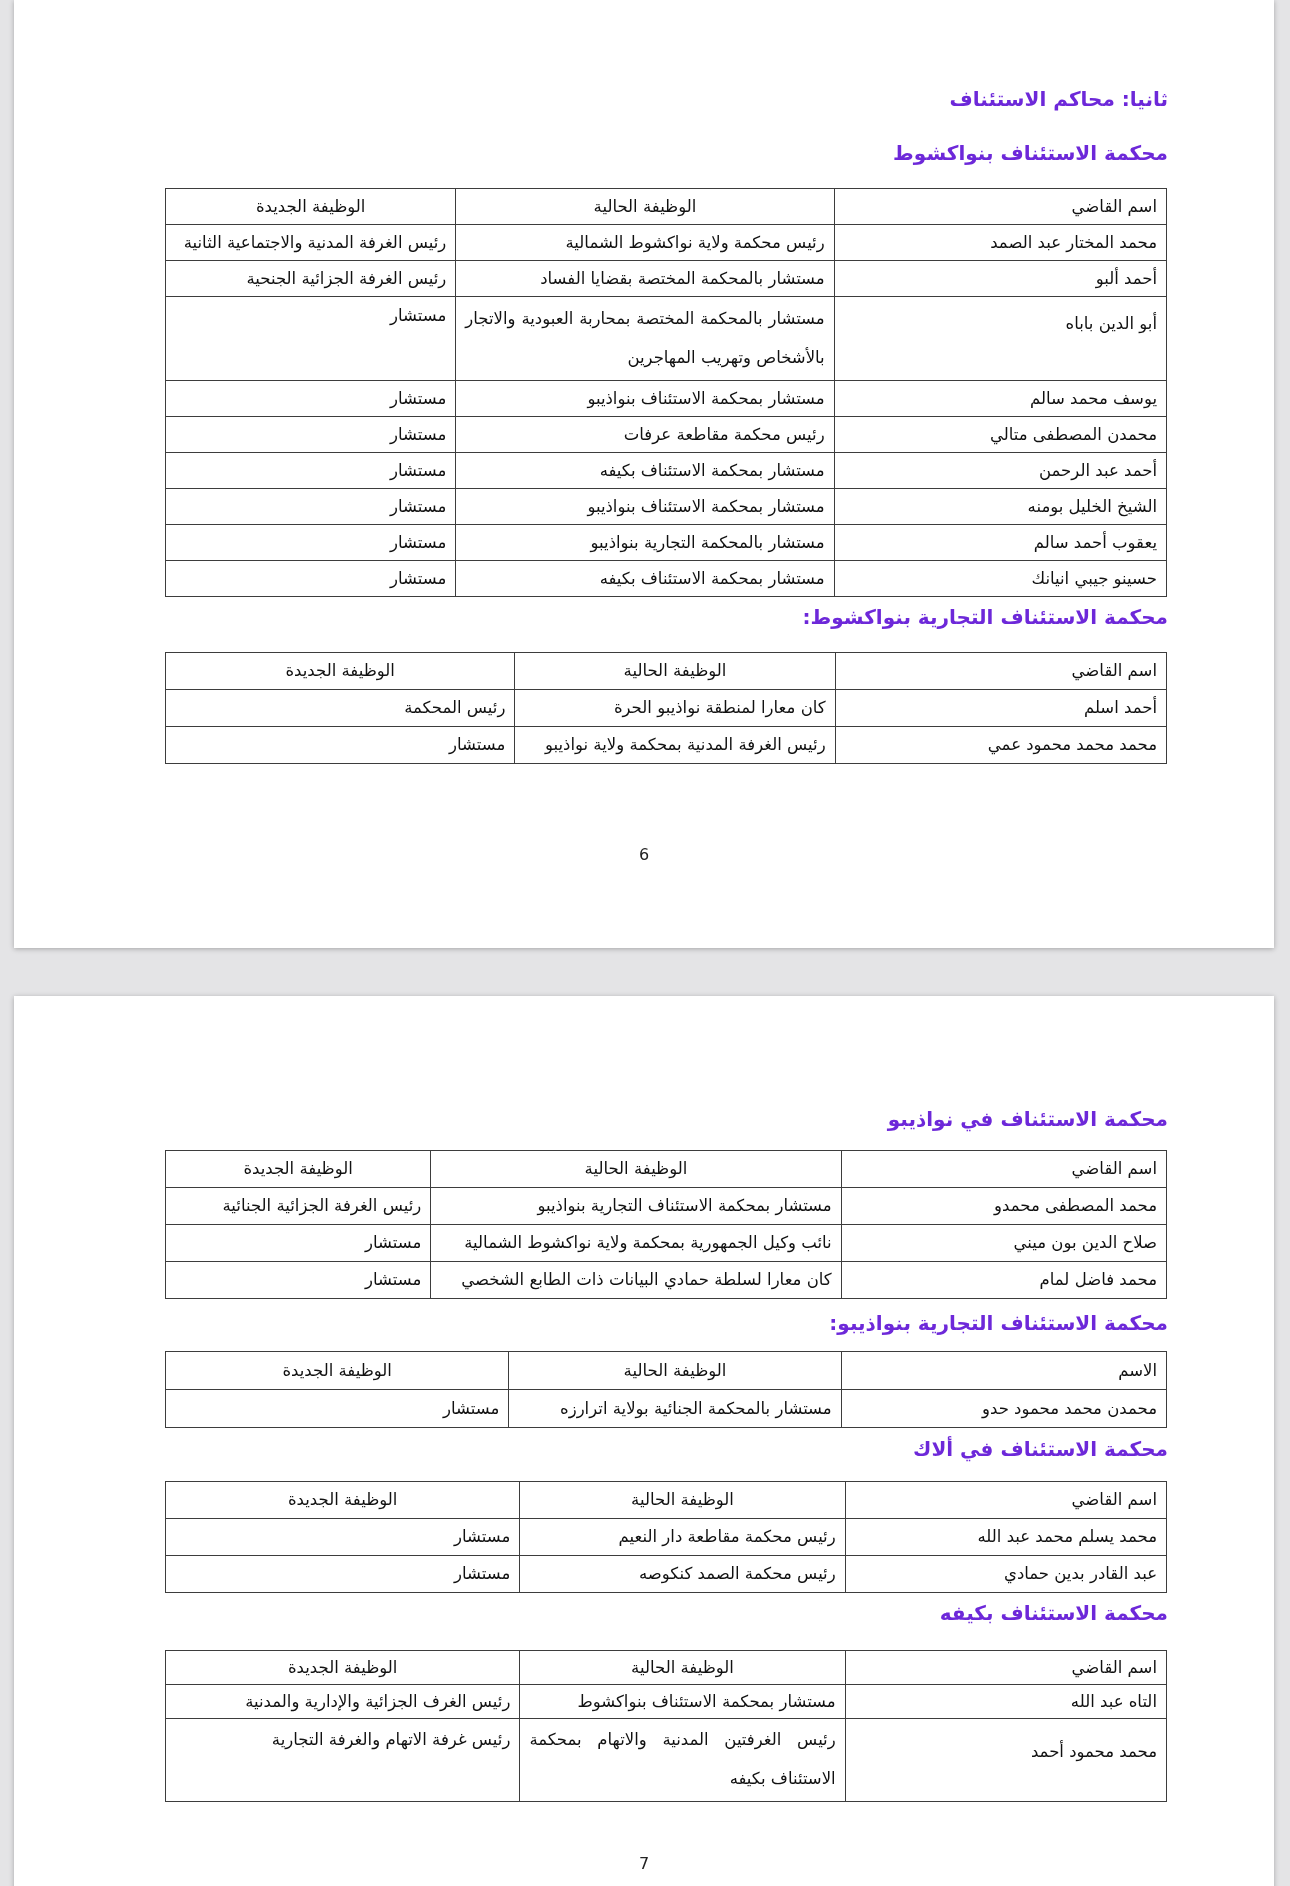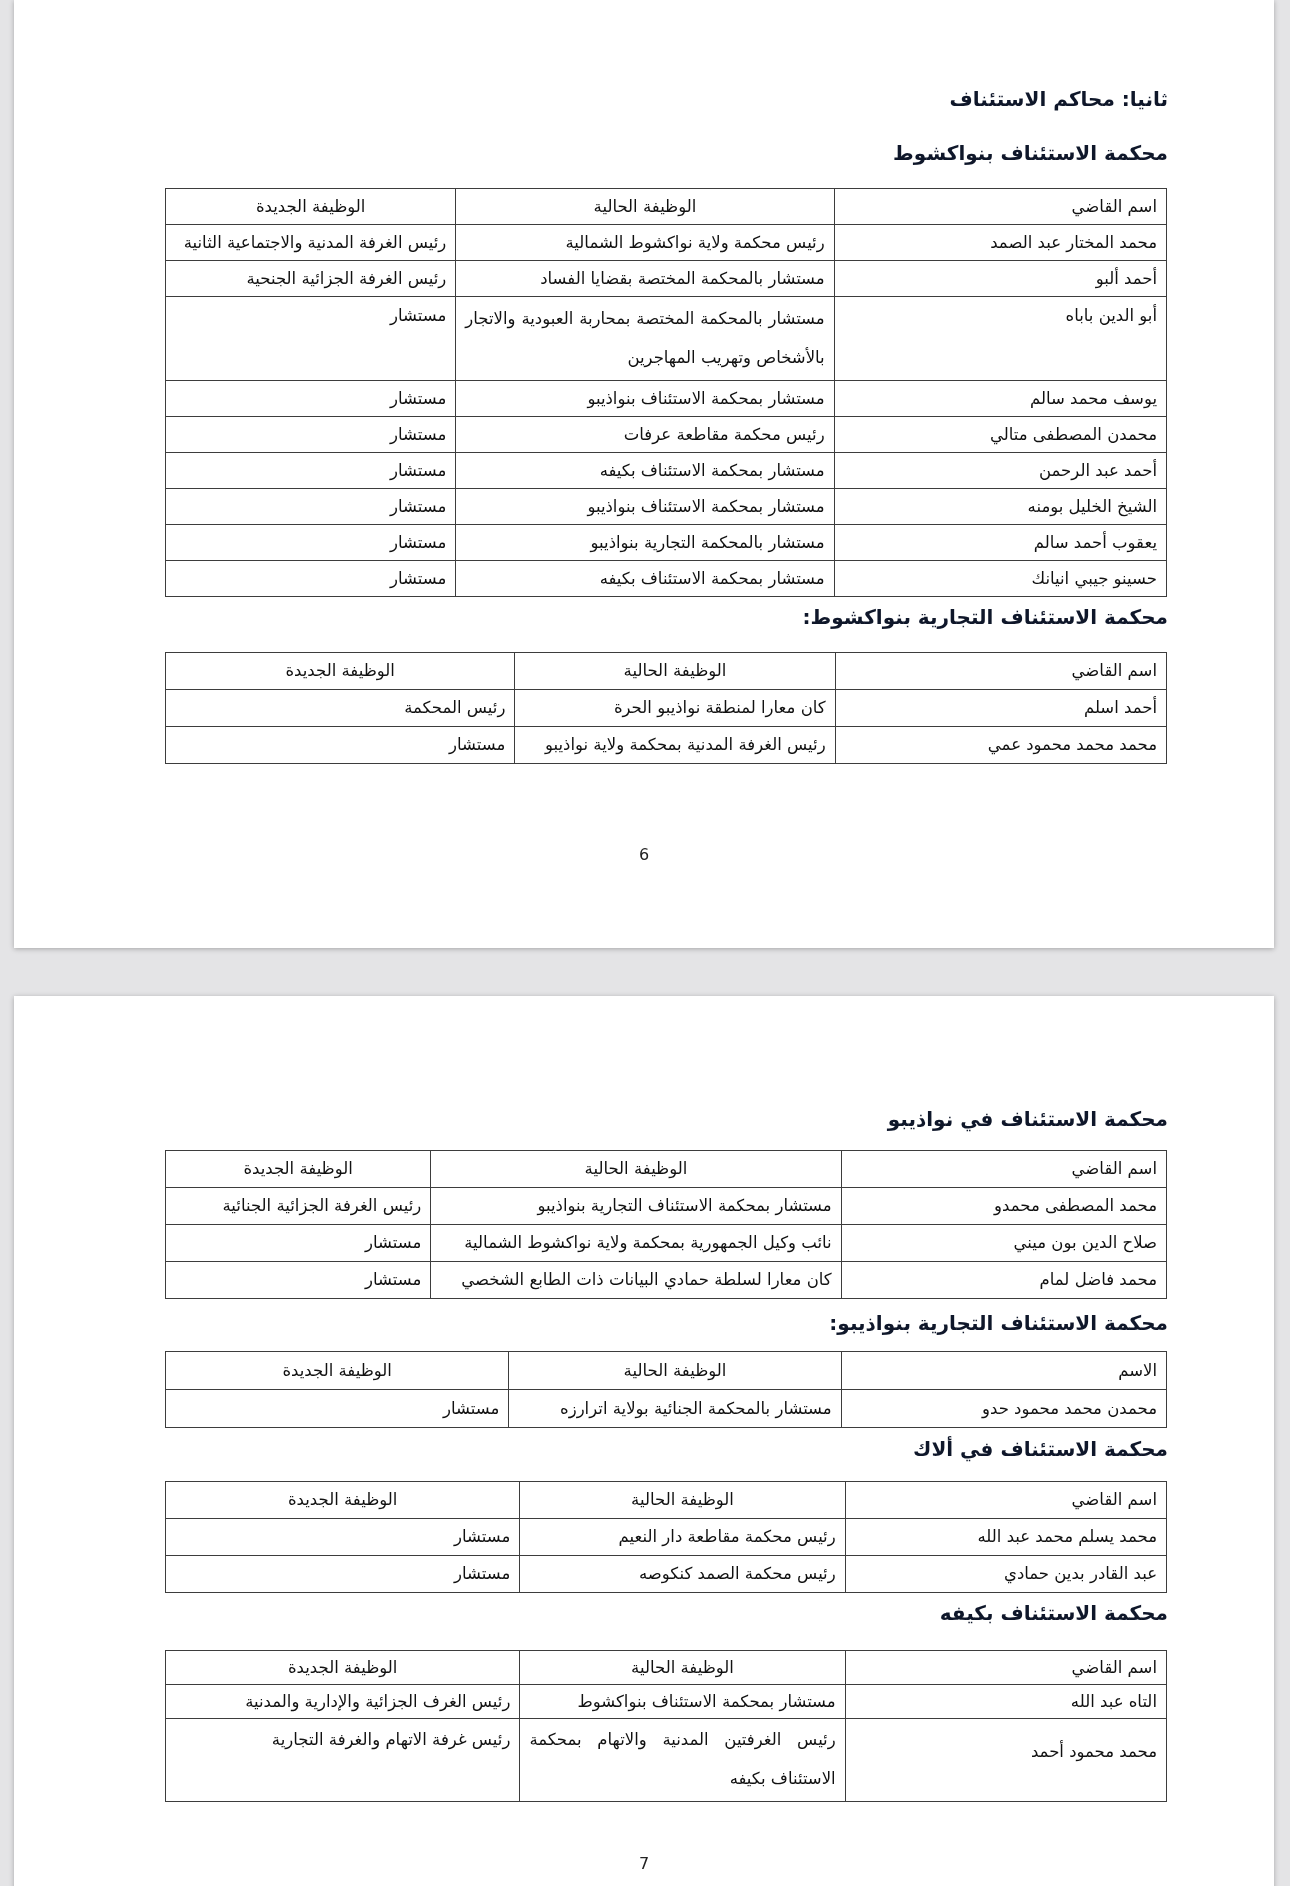--- a/index.html
+++ b/index.html
@@ -18,21 +18,21 @@
   .page{
     position:absolute;left:14px;width:1260px;background:var(--page-bg);
     box-shadow:0 1px 5px rgba(0,0,0,0.28);
   }
   #page6{top:0;height:948px;}
   #page7{top:996px;height:1132px;}
 
   .h{
     position:absolute;right:106px;direction:rtl;text-align:right;
     font-weight:bold;font-size:20px;line-height:34px;white-space:nowrap;
-    color:#0f172a;
+    color:#6d28d9;
   }
   #page6 .h-main{top:82px;}
   #page6 .h-sub{top:136px;}
   #page6 .h-comm{top:600px;}
   #page7 .h-ndb{top:106px;}
   #page7 .h-comm-ndb{top:310px;}
   #page7 .h-aleg{top:436px;}
   #page7 .h-kiffa{top:600px;}
 
   table.t{
@@ -94,21 +94,21 @@
         <td>محمد المختار عبد الصمد</td>
         <td>رئيس محكمة ولاية نواكشوط الشمالية</td>
         <td>رئيس الغرفة المدنية والاجتماعية الثانية</td>
       </tr>
       <tr>
         <td>أحمد ألبو</td>
         <td>مستشار بالمحكمة المختصة بقضايا الفساد</td>
         <td>رئيس الغرفة الجزائية الجنحية</td>
       </tr>
       <tr class="tall">
-        <td style="vertical-align:top;padding-top:8px;">أبو الدين باباه</td>
+        <td style="vertical-align:top;padding-top:16px;">أبو الدين باباه</td>
         <td class="justify">مستشار بالمحكمة المختصة بمحاربة العبودية والاتجار بالأشخاص وتهريب المهاجرين</td>
         <td style="vertical-align:top;padding-top:8px;">مستشار</td>
       </tr>
       <tr>
         <td>يوسف محمد سالم</td>
         <td>مستشار بمحكمة الاستئناف بنواذيبو</td>
         <td>مستشار</td>
       </tr>
       <tr>
         <td>محمدن المصطفى متالي</td>

